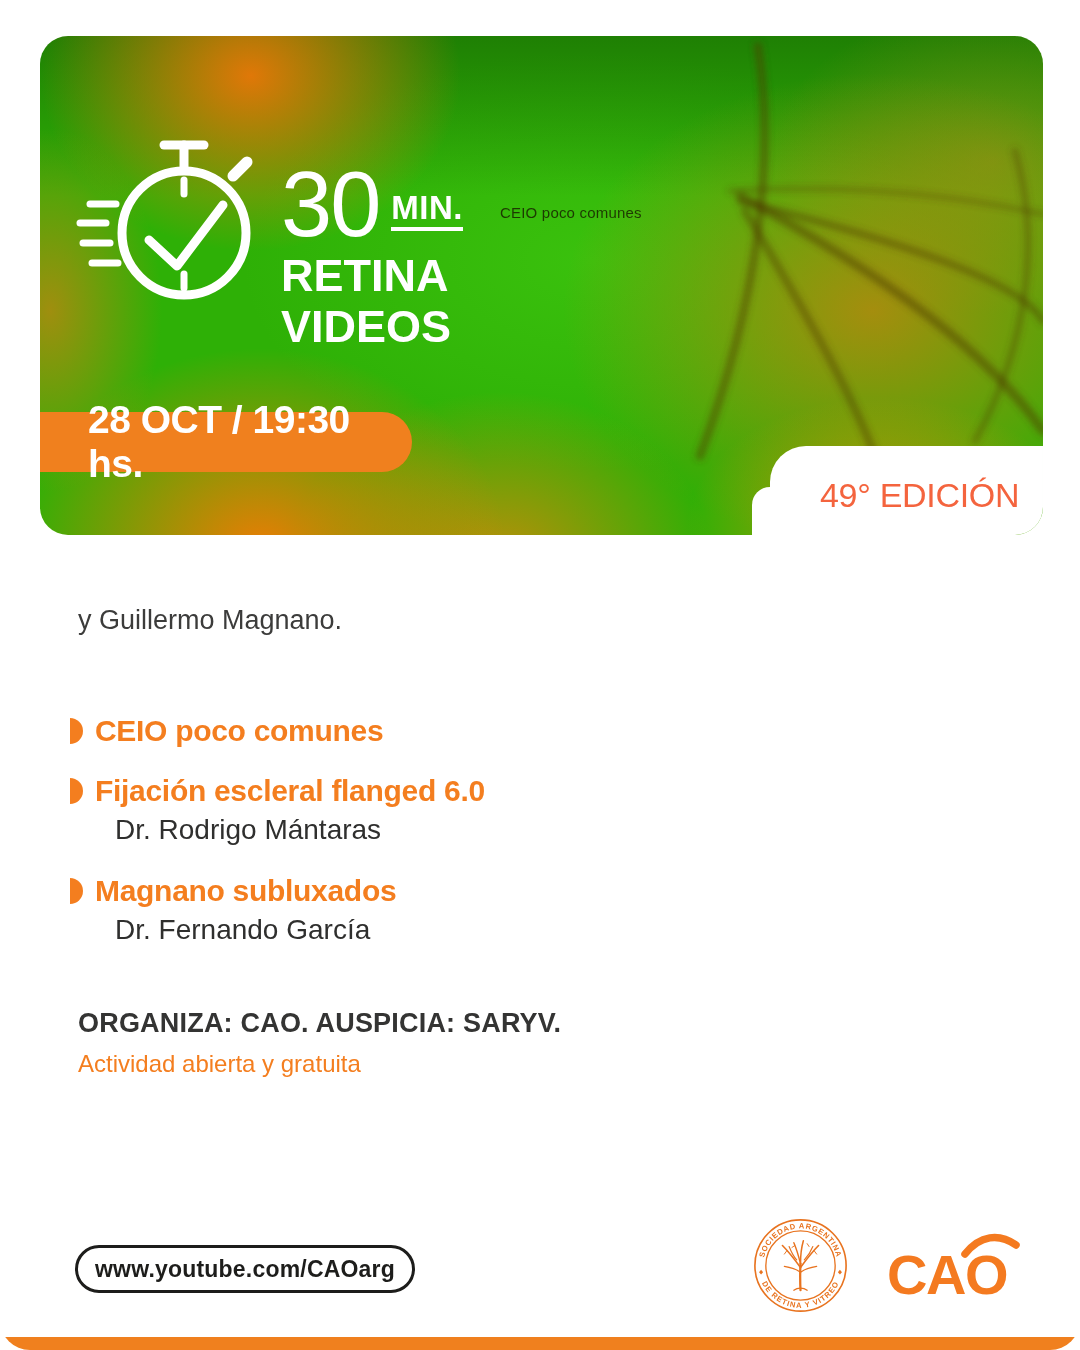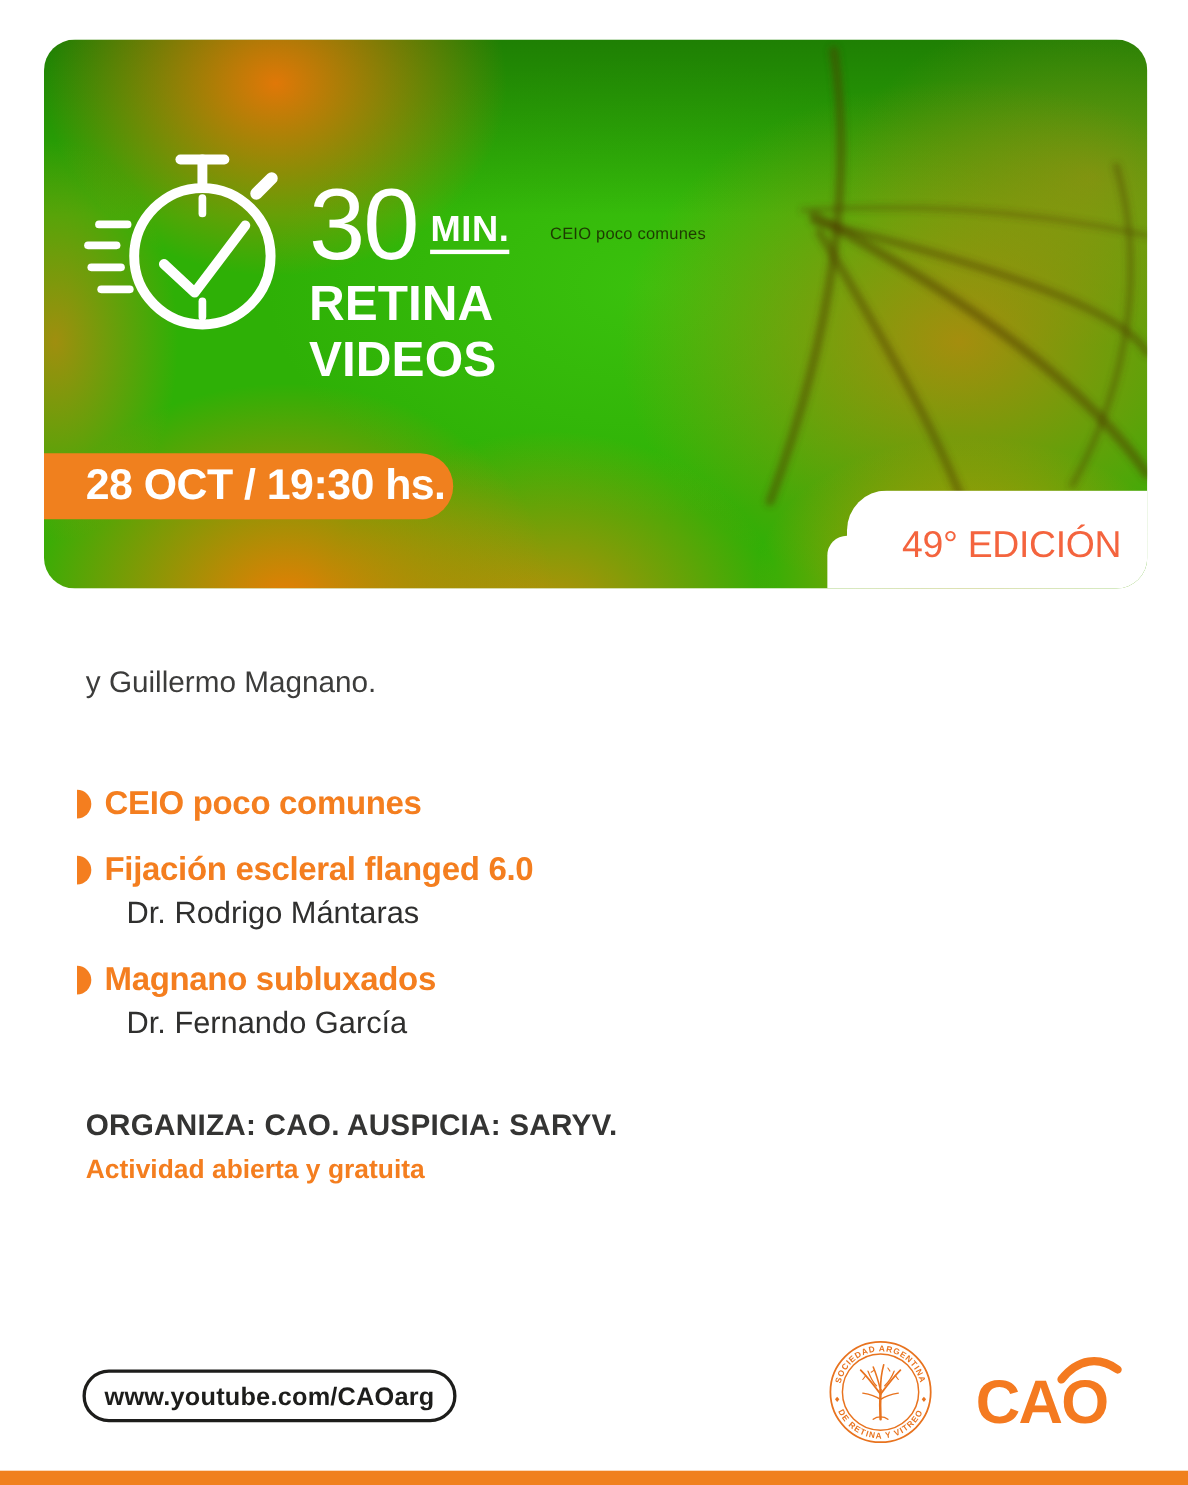--- a/index.html
+++ b/index.html
@@ -1,19 +1,19 @@
 <!DOCTYPE html>
 <html><head>
 <meta charset="utf-8">
 <style>
   * { margin:0; padding:0; box-sizing:border-box; }
   html,body { background:#ffffff; }
   body { font-family:"Liberation Sans", sans-serif; }
   .page {
-    position:relative; width:1080px; height:1350px; background:#ffffff; overflow:hidden;
+    position:relative; width:1080px; height:1350px; background:#ffffff; overflow:hidden;border-radius:30px;
   }
 
   
   .hero {
     position:absolute; left:40px; top:36px; width:1003px; height:499px;
     border-radius:28px; overflow:hidden;
     background:
       radial-gradient(300px 250px at 21% 8%,  rgba(240,118,8,.92),  rgba(240,118,8,0) 70%),
       radial-gradient(160px 260px at 1% 55%,  rgba(235,120,20,.6),  rgba(235,120,20,0) 70%),
       radial-gradient(340px 280px at 22% 103%,rgba(245,122,5,.95),  rgba(245,122,5,0) 72%),
@@ -37,21 +37,21 @@
   .title-number { font-size:92px; font-weight:400; line-height:.92; letter-spacing:-2px; }
   .title-unit {
     margin-left:12px; margin-top:27px; font-size:33px; font-weight:700; letter-spacing:.5px;
     border-bottom:4px solid #fff; padding-bottom:0;
   }
   .title-line { font-size:45px; font-weight:700; letter-spacing:0; line-height:1.0; margin-top:6px; }
 
   .date-badge {
     position:absolute; left:0; top:376px; width:372px; height:60px;
     background:#F0801E; border-radius:0 30px 30px 0;
-    display:flex; align-items:center; padding-left:38px;
+    display:flex; align-items:center; padding-left:48px;
     color:#fff; font-size:39px; font-weight:700; letter-spacing:-.5px;
   }
 
   .notch {
     position:absolute; right:0; bottom:0; width:273px; height:89px;
     background:#fff; border-top-left-radius:36px;
     display:flex; align-items:center; padding-left:50px; padding-top:10px;
   }
   .notch::before {
     content:""; position:absolute; left:-18px; bottom:0; width:18px; height:48px;
@@ -72,21 +72,21 @@
     margin-right:12px; flex:0 0 auto;
   }
   .talk-title { color:#F47E1F; font-size:30px; font-weight:700; letter-spacing:-.3px; line-height:38px; }
   .talk-speaker { color:#2F2F2E; font-size:28px; line-height:40px; padding-left:45px; }
 
   .organiza {
     position:absolute; left:78px; top:1008px; color:#343433; font-size:27px; font-weight:700;
     letter-spacing:.2px;
   }
   .free-activity {
-    position:absolute; left:78px; top:1050px; color:#F47E1F; font-size:24px; font-weight:700;
+    position:absolute; left:78px; top:1050px; color:#F47E1F; font-size:24px; font-weight:400;
   }
 
   
   .yt-button {
     position:absolute; left:75px; top:1245px; width:340px; height:48px;
     border:3px solid #1D1D1B; border-radius:26px; background:#fff;
     display:flex; align-items:center; justify-content:center;
     color:#1D1D1B; font-size:23px; font-weight:700; letter-spacing:.2px; cursor:pointer;
   }
   .seal { position:absolute; left:753px; top:1218px; width:95px; height:95px; }

